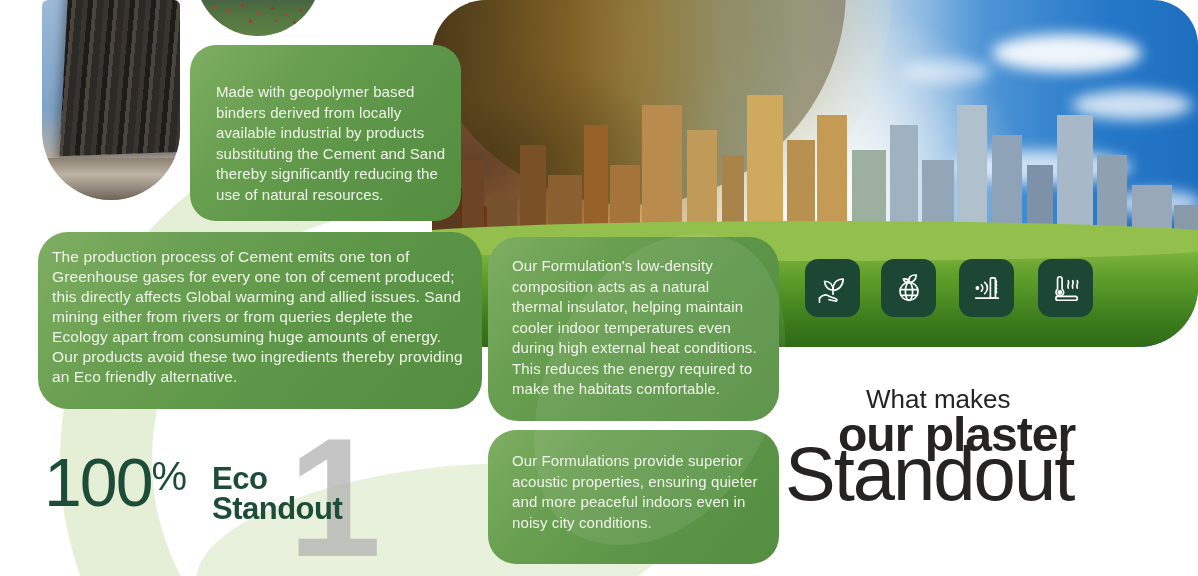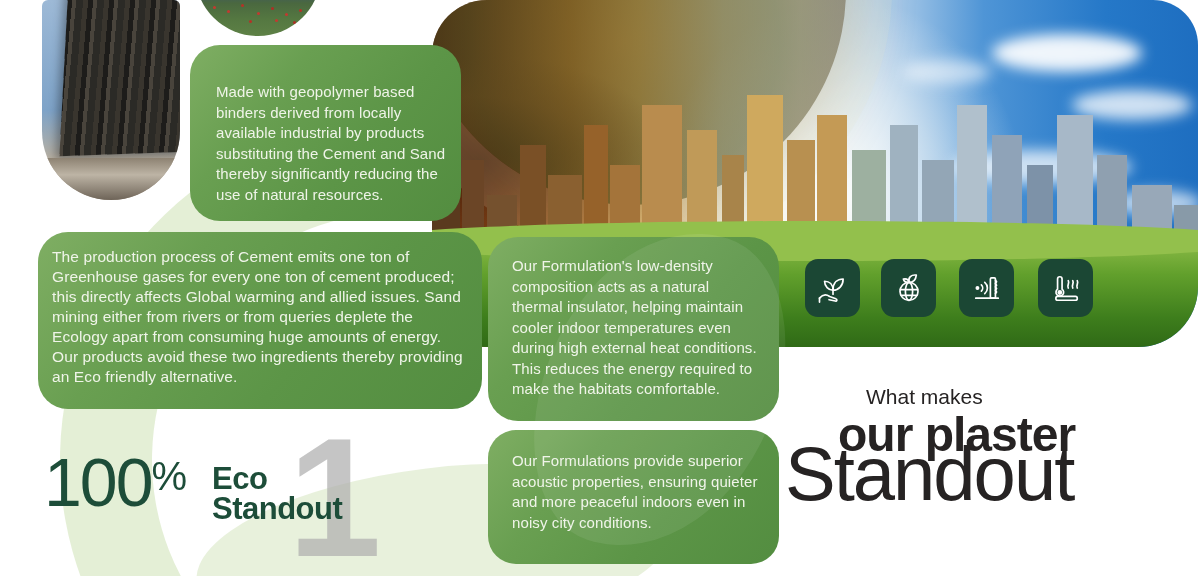--- a/index.html
+++ b/index.html
@@ -53,33 +53,33 @@
   .city .skyline{position:absolute;left:0;bottom:92px;width:766px;height:175px;}
   .city .grass{position:absolute;left:0;bottom:0;width:100%;height:112px;
      background:linear-gradient(180deg,#93c04c 0%,#62a02c 35%,#3d7d1c 75%,#2f6a16 100%);}
   .city .grass::before{content:"";position:absolute;left:-10%;top:-14px;width:120%;height:40px;border-radius:50%;
      background:#93c04c;}
 
   
   .card{position:absolute;z-index:3;box-sizing:border-box;color:#eff4e8;
      background:linear-gradient(130deg,#7fae63 0%,#699f51 30%,#5c9547 62%,#538d40 100%);
      border-radius:30px;font-size:15px;line-height:20.5px;letter-spacing:.1px;}
-  .card-1{left:190px;top:45px;width:271px;height:176px;padding:37px 12px 0 26px;}
+  .card-1{left:190px;top:45px;width:271px;height:176px;padding:37px 12px 0 26px;border-radius:26px;}
   .card-2{left:38px;top:232px;width:444px;height:177px;padding:15px 16px 0 14px;font-size:15.5px;line-height:20px;}
   .card-3{left:488px;top:237px;width:291px;height:184px;padding:19px 16px 0 24px;}
   .card-4{left:488px;top:430px;width:291px;height:134px;padding:21px 16px 0 24px;border-radius:28px;}
 
   
   .badge{position:absolute;top:259px;width:55px;height:58px;border-radius:13px;background:#1b4734;
      z-index:3;display:flex;align-items:center;justify-content:center;}
   .b1{left:805px;} .b2{left:881px;} .b3{left:959px;} .b4{left:1038px;}
   .badge svg{width:36px;height:36px;stroke:#fff;fill:none;stroke-width:1.5;stroke-linecap:round;stroke-linejoin:round;}
 
   
-  .eyebrow{position:absolute;left:866px;top:386px;font-size:21px;color:#262323;z-index:3;line-height:1;}
+  .eyebrow{position:absolute;left:866px;top:386px;font-size:26px;color:#262323;z-index:3;line-height:1;}
   .head-1{position:absolute;left:838px;top:399px;font-size:48px;font-weight:700;color:#262323;
      letter-spacing:-1px;z-index:3;line-height:1;margin-top:12px;}
   .head-2{position:absolute;left:785px;top:436px;font-size:76px;font-weight:400;color:#262323;
      letter-spacing:-2px;z-index:3;line-height:1;}
 
   
   .stat{position:absolute;left:44px;top:448px;z-index:3;color:#1d4d39;font-weight:400;
      font-size:68px;letter-spacing:-2px;line-height:1;}
   .stat .pct{font-size:40px;letter-spacing:0;vertical-align:16px;}
   .stat-label{position:absolute;left:212px;top:464px;z-index:3;color:#1d4d39;font-weight:700;

